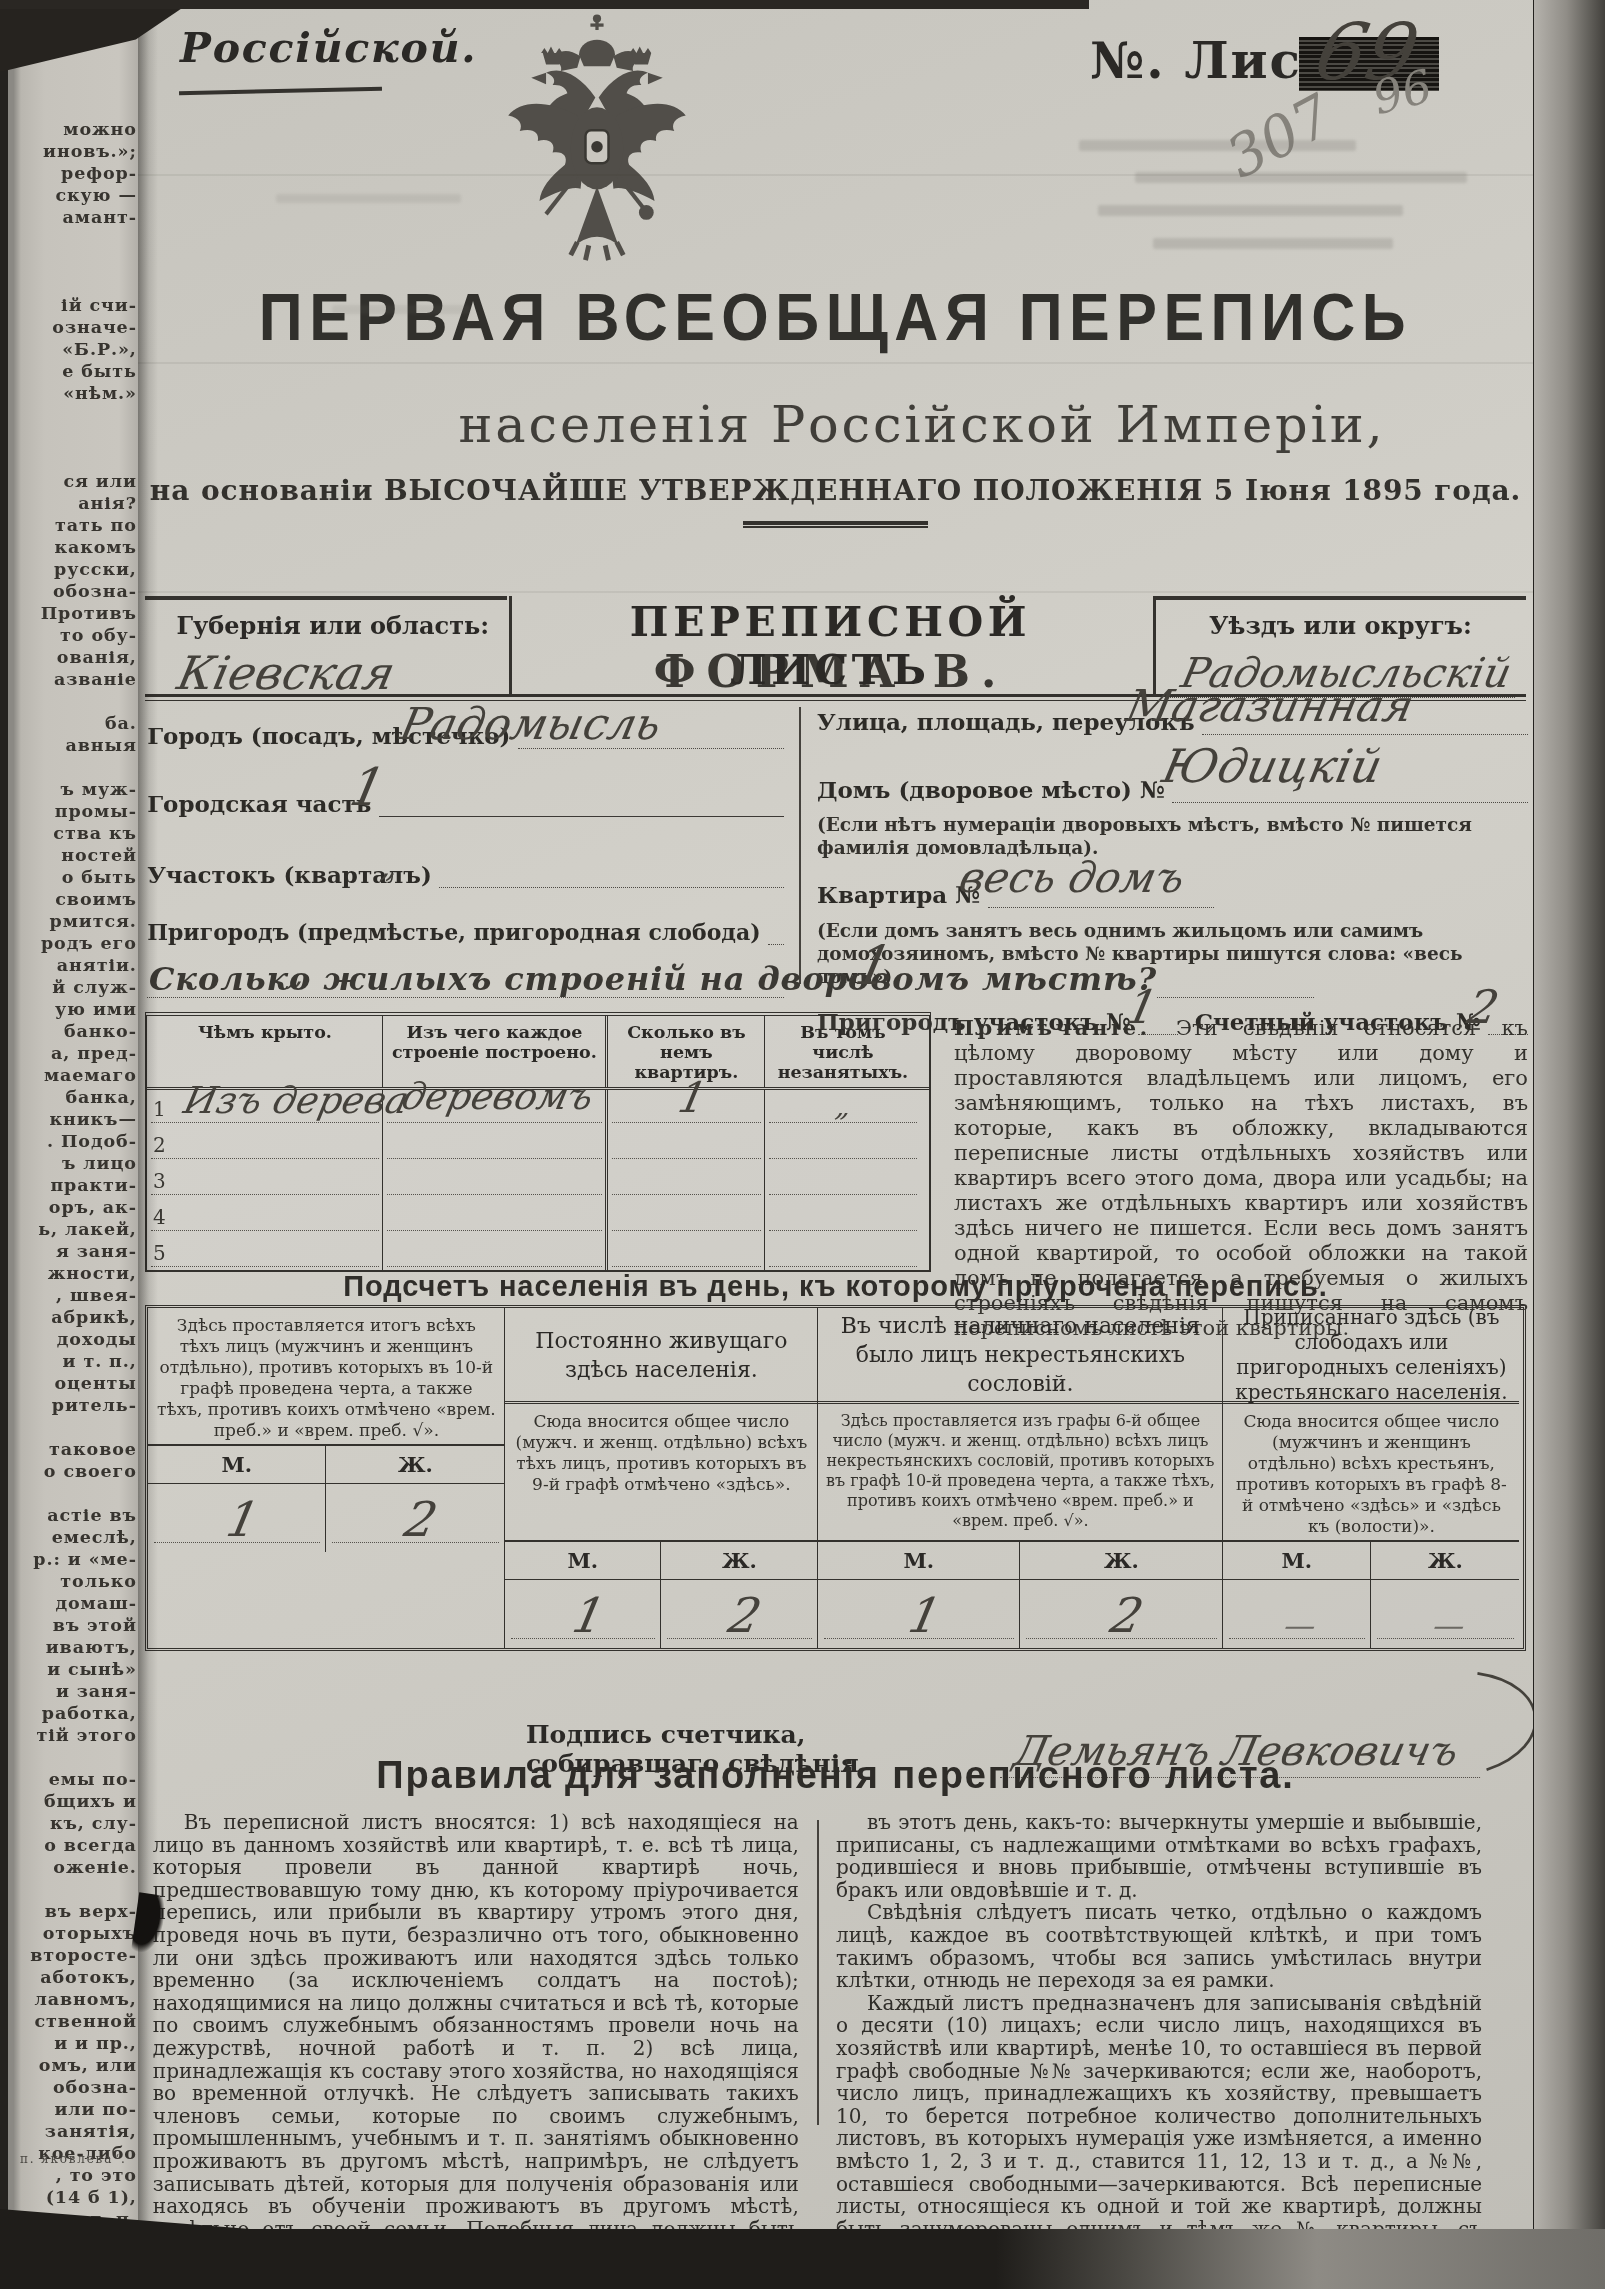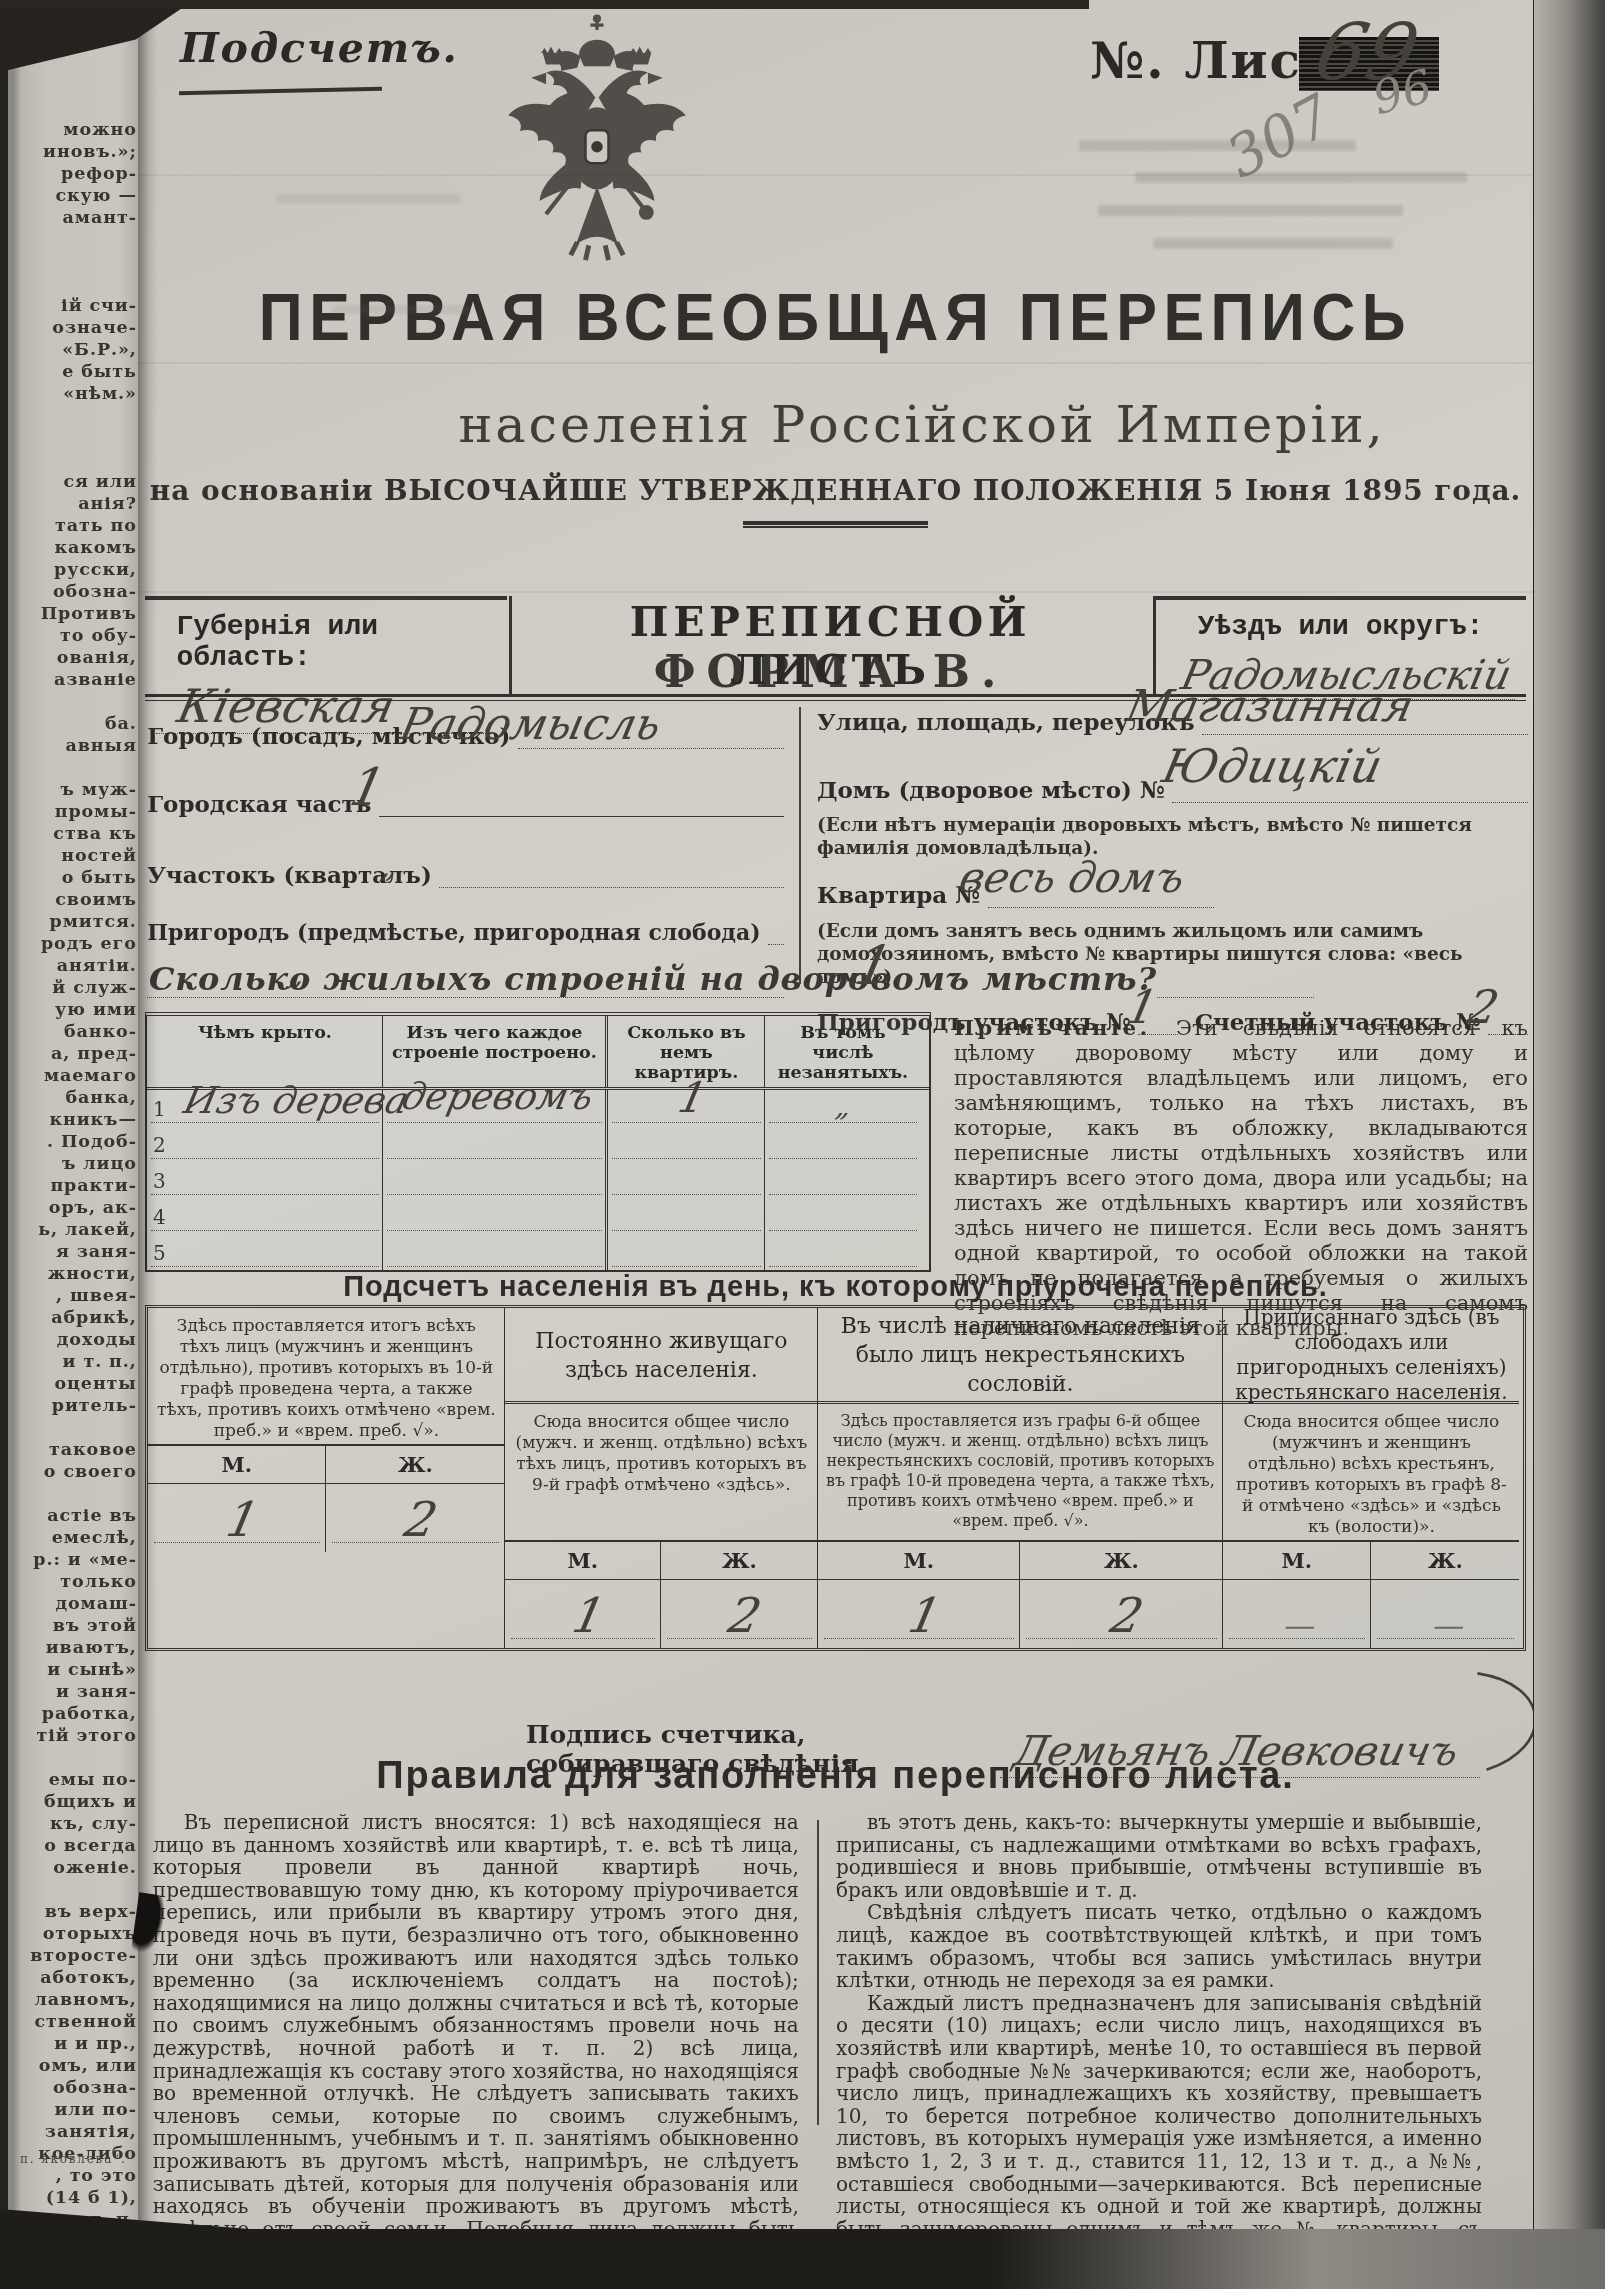--- a/index.html
+++ b/index.html
@@ -48,21 +48,21 @@
 
   .t1{font-family:"Liberation Sans",sans-serif;font-weight:bold;font-size:61px;letter-spacing:6.5px;
       color:#31302c;text-align:center;transform:scaleY(1.08);}
   .t2{font-size:51px;letter-spacing:2.8px;color:#403e39;text-align:center;font-weight:500;}
   .t3{font-size:28px;font-weight:bold;text-align:center;color:#33312d;letter-spacing:0.9px;}
   .midrule{height:3.7px;background:#34322e;}
   .midrule2{height:1.8px;background:#34322e;margin-top:1.8px;}
 
   .fh-left,.fh-right{position:absolute;top:0;height:98px;border-top:4.6px solid #34322e;box-sizing:border-box;}
   .fh-vline{position:absolute;top:0;width:2.8px;height:98px;background:#34322e;}
-  .fh-label{font-size:28px;font-weight:bold;font-family:Liberation Mono, monospace;}
+  .fh-label{font-size:24px;font-weight:bold;}
   .fh-bottom{position:absolute;height:7.4px;border-top:3.7px solid #33312d;border-bottom:1.8px solid #33312d;box-sizing:border-box;}
   .ct1{font-size:41px;font-weight:bold;letter-spacing:4.6px;text-align:center;}
   .ct2{font-size:44px;font-weight:bold;letter-spacing:11px;text-align:center;color:#3a3833;}
 
   .vdiv{position:absolute;width:1.8px;background:#45423d;}
 
   .qline{font-size:32px;font-style:italic;font-weight:bold;letter-spacing:0.9px;color:#3a3833;}
 
   
   .btable{border:2.8px double #33312d;border-top:4.6px double #33312d;box-sizing:border-box;background:rgba(255,255,255,.04);}
@@ -220,21 +220,21 @@
       <div class="mfrag">жней ча-</div>
     </div>
   <div class="tinyprint">п. яковлева“.</div>
 
   <div class="sheet">
 
     <div class="crease" style="left:0;top:174px;width:1395px;"></div>
     <div class="crease" style="left:0;top:362px;width:1395px;"></div>
     <div class="crease" style="left:0;top:591px;width:1395px;"></div>
 
-    <div class="abs freelbl" style="left:42px;top:24px;">Подсчетъ.</div>
+    <div class="abs freelbl" style="left:42px;top:24px;">Россійской.</div>
     <div class="free-rule abs" style="left:41px;top:89px;width:203px;"></div>
 
     <div class="abs" style="left:353px;top:7.4px;width:212px;height:263px;">
       <svg viewBox="0 0 240 320" width="212" height="263">
         <g fill="#413e39" opacity="0.88">
           <circle cx="120" cy="14" r="5"></circle>
           <rect x="118" y="16" width="4" height="12"></rect>
           <rect x="112" y="20" width="16" height="4"></rect>
           <path d="M98 58 C100 34,140 34,142 58 L136 72 L104 72 Z"></path>
           <path d="M100 60 C82 48,70 54,64 66 C74 66,78 72,76 78 L96 74 Z"></path>

